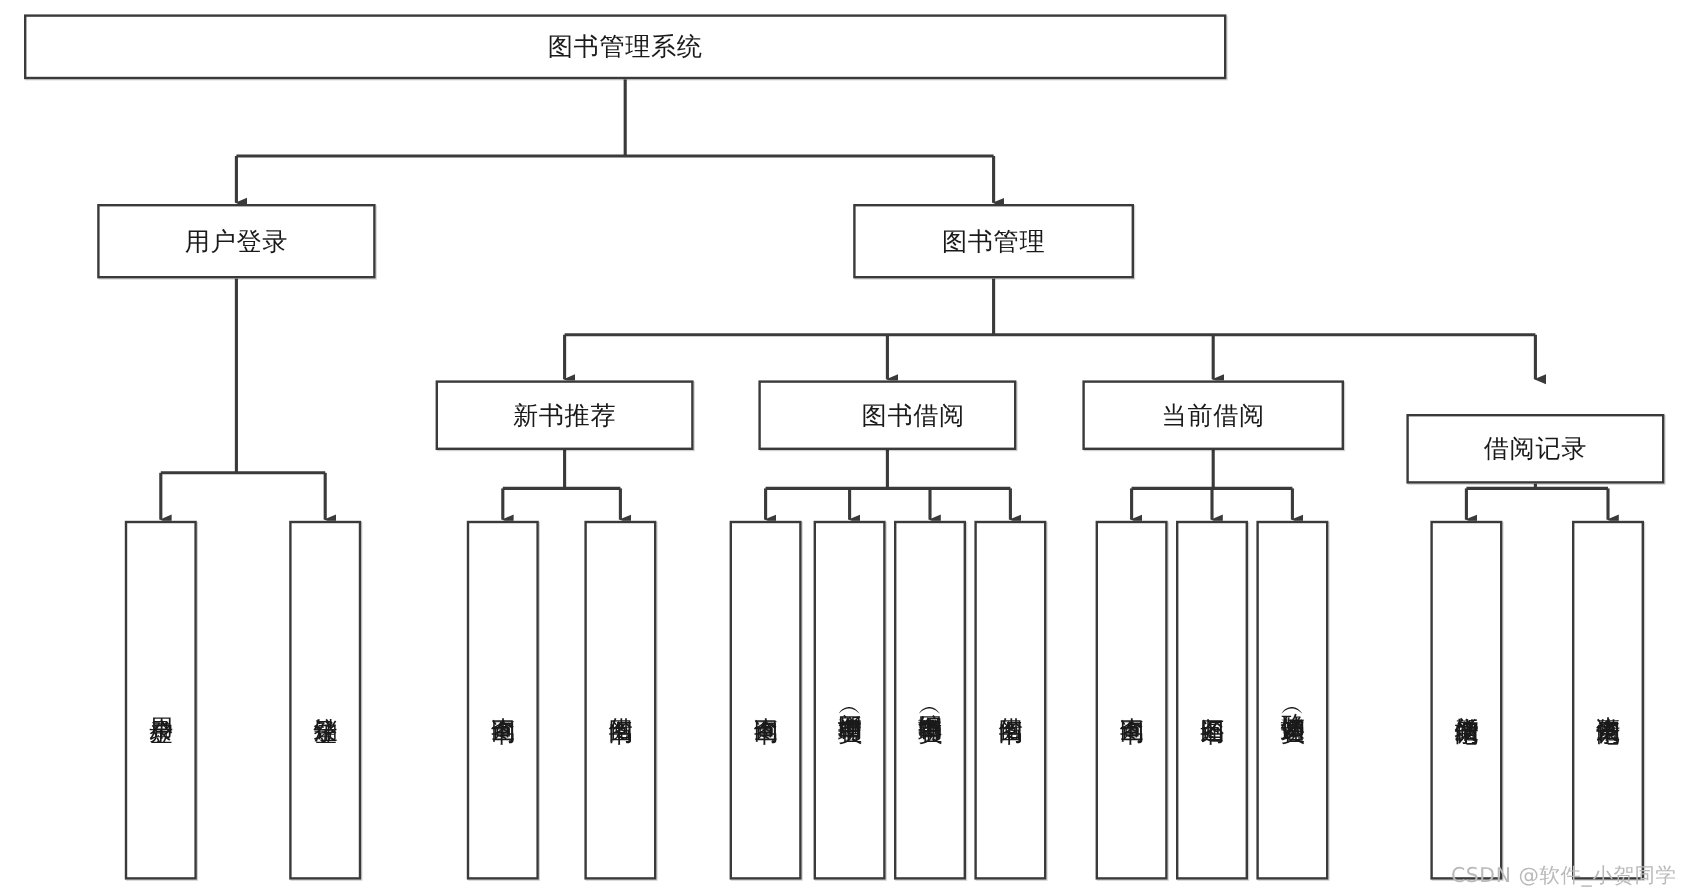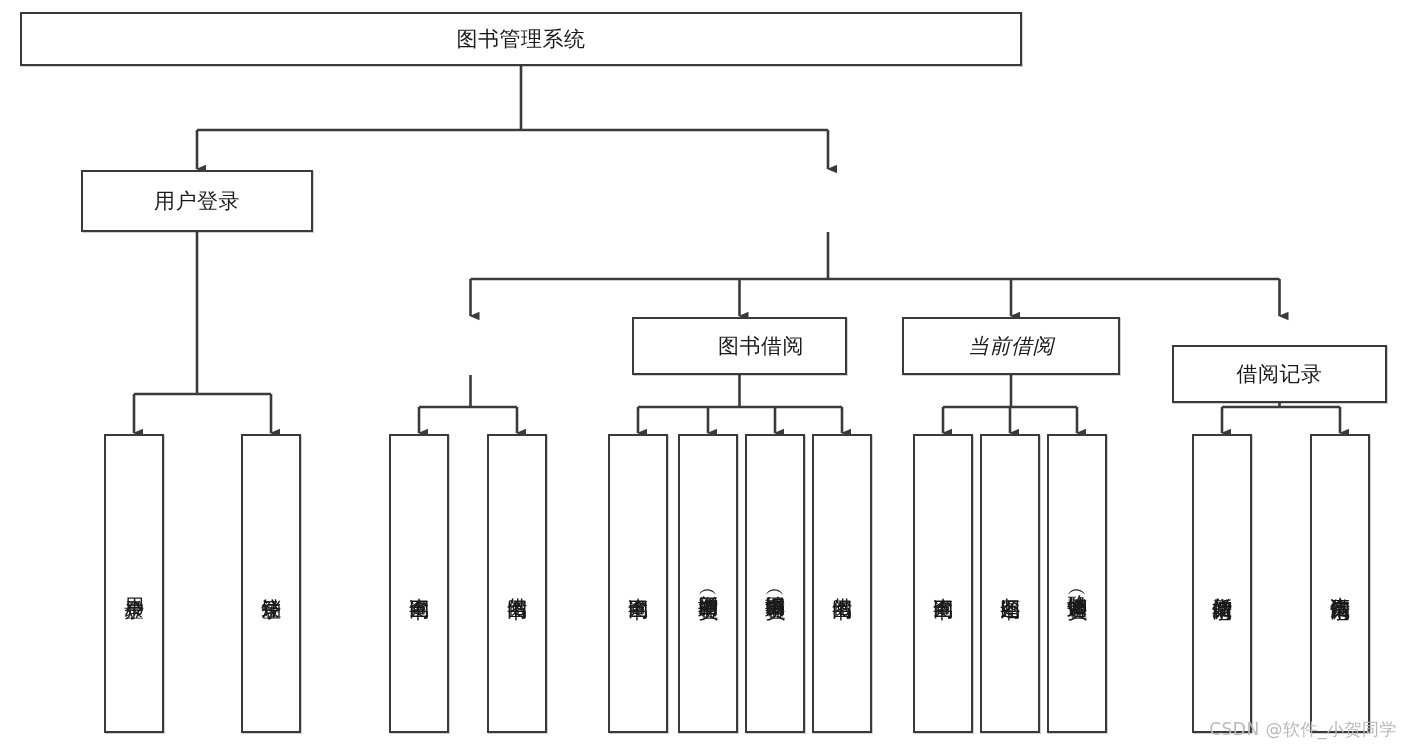--- a/index.html
+++ b/index.html
@@ -117,25 +117,31 @@
       </g>
   </svg>
 
   <div class="node h node-title" style="left:20px; top:12px; width:1002px; height:54px;">
     <span>图书管理系统</span>
   </div>
 
   <div class="node h" style="left:81px; top:170px; width:232px; height:62px;">
     <span>用户登录</span>
   </div>
+  <div class="node h" style="left:711px; top:170px; width:234px; height:62px;">
+    <span>图书管理</span>
+  </div>
 
+  <div class="node h" style="left:363px; top:317px; width:215px; height:58px;">
+    <span>新书推荐</span>
+  </div>
   <div class="node h" style="left:632px; top:317px; width:215px; height:58px;padding-left:43px;">
     <span>图书借阅</span>
   </div>
-  <div class="node h" style="left:902px; top:317px; width:218px; height:58px;font-style:italic;">
+  <div class="node h" style="left:902px; top:317px; width:218px; height:58px;">
     <span>当前借阅</span>
   </div>
   <div class="node h" style="left:1172px; top:317px; width:215px; height:58px;margin-top:28px;">
     <span>借阅记录</span>
   </div>
 
   <div class="node v" style="left:104px; top:434px; width:60px; height:299px;">
     <span class="vlabel">用户登录</span>
   </div>
   <div class="node v" style="left:241px; top:434px; width:60px; height:299px;">

